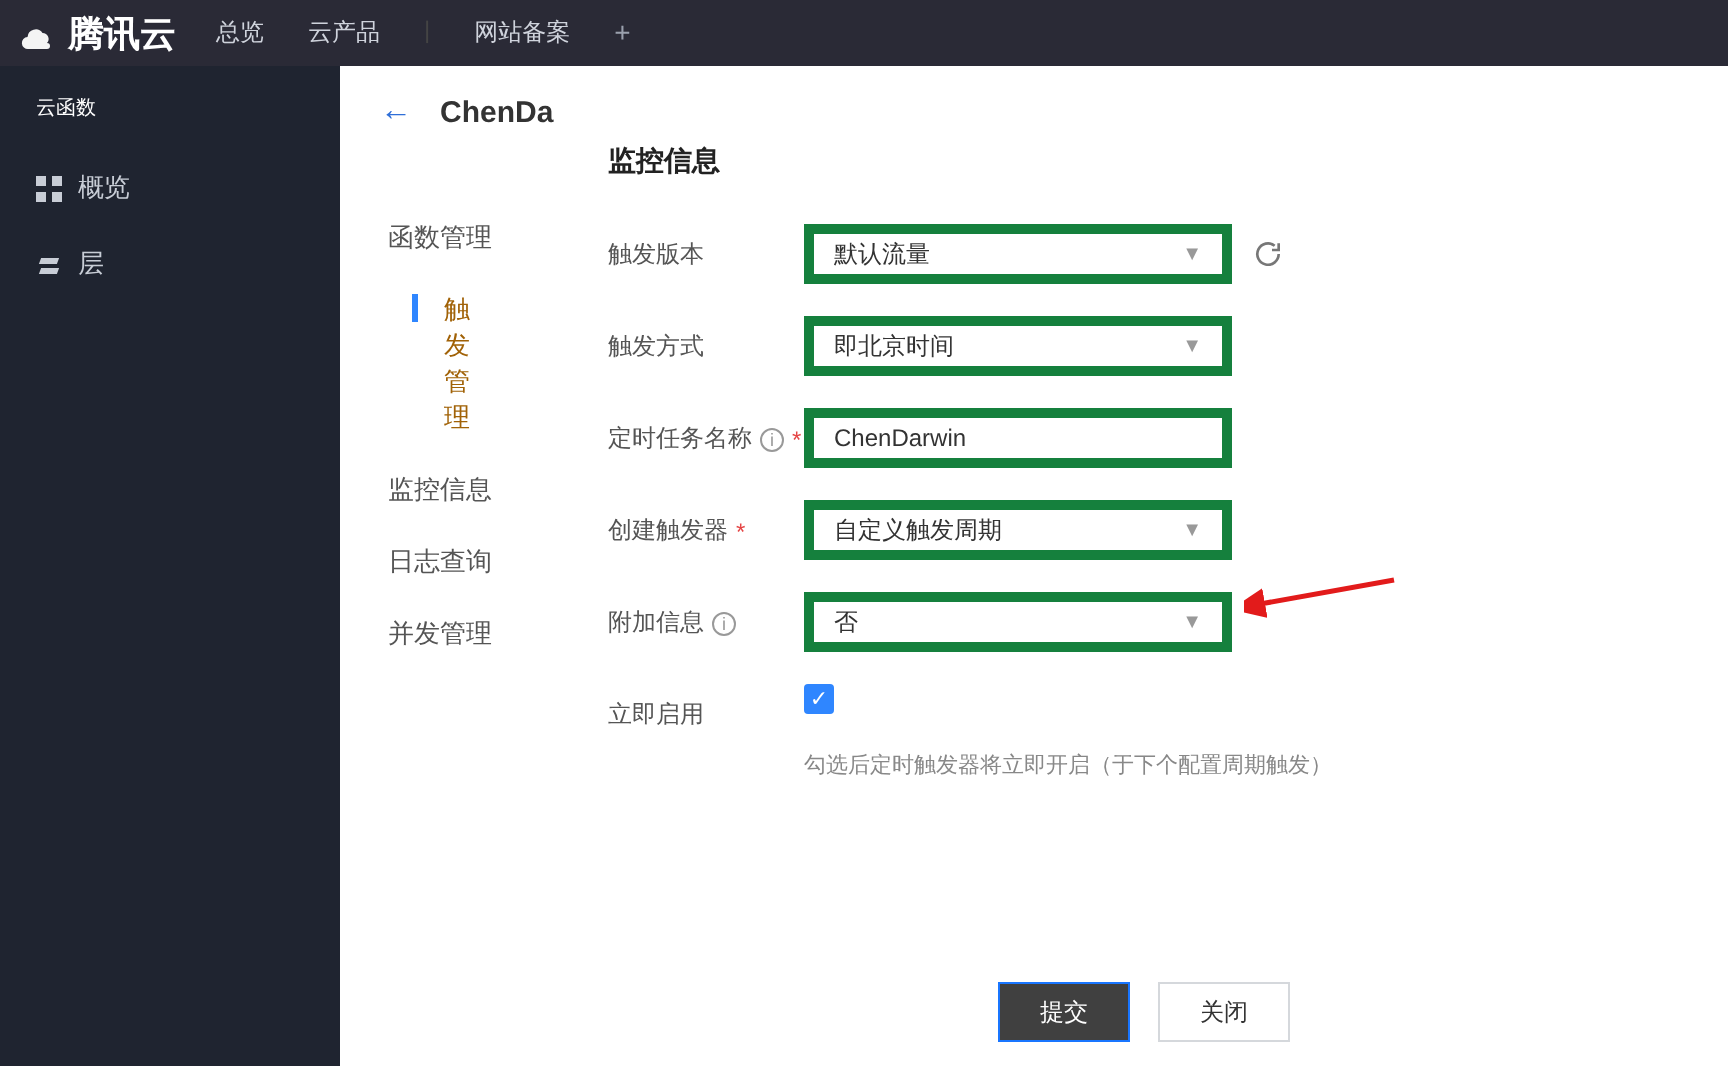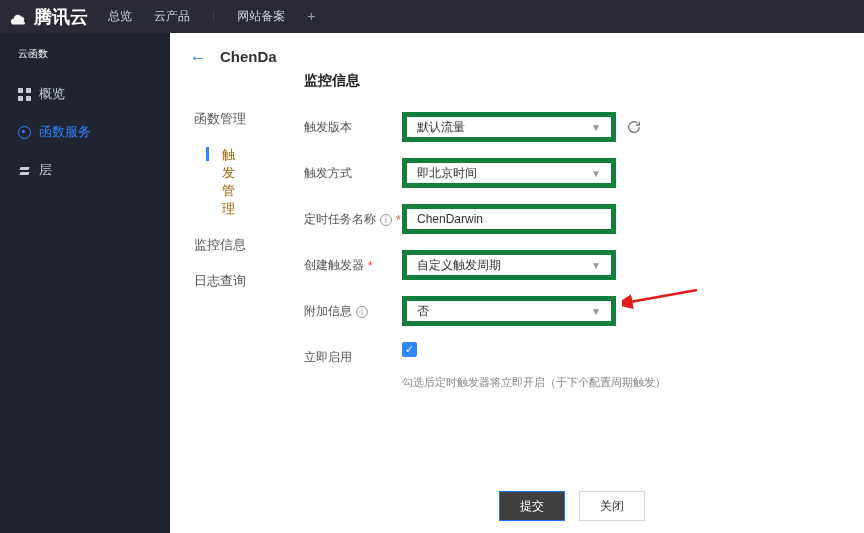--- a/index.html
+++ b/index.html
@@ -72,43 +72,40 @@
 </div>
 
 <div class="layout">
 
   <div class="sidebar">
     <div class="sb-title">云函数</div>
     <div class="sb-item">
       <span class="sb-icon icon-grid"></span>
       <span>概览</span>
     </div>
-    <div class="sb-item active">
-      <span class="sb-icon icon-circle"></span>
-      <span>函数服务</span>
-    </div>
     <div class="sb-item">
       <span class="sb-icon icon-layers"></span>
       <span>层</span>
     </div>
   </div>
 
   <div class="content">
     <div class="ext-right"></div>
     <div style="position:relative;z-index:1;background:#fff;height:52px;">
       <div class="page-hdr">
         <span class="back-arrow">←</span>
         <span>ChenDa</span>
       </div>
     </div>
     <div class="sub-sidebar" style="z-index:2;background:#fff;">
       <div class="sub-item">函数管理</div>
       <div class="sub-item active">触发管理</div>
       <div class="sub-item">监控信息</div>
       <div class="sub-item">日志查询</div>
+      <div class="sub-item">并发管理</div>
     </div>
   </div>
 </div>
 
 <div class="modal">
   <div class="modal-title">监控信息</div>
 
   <div class="form-row">
     <div class="form-label">触发版本</div>
     <div class="form-ctrl">

